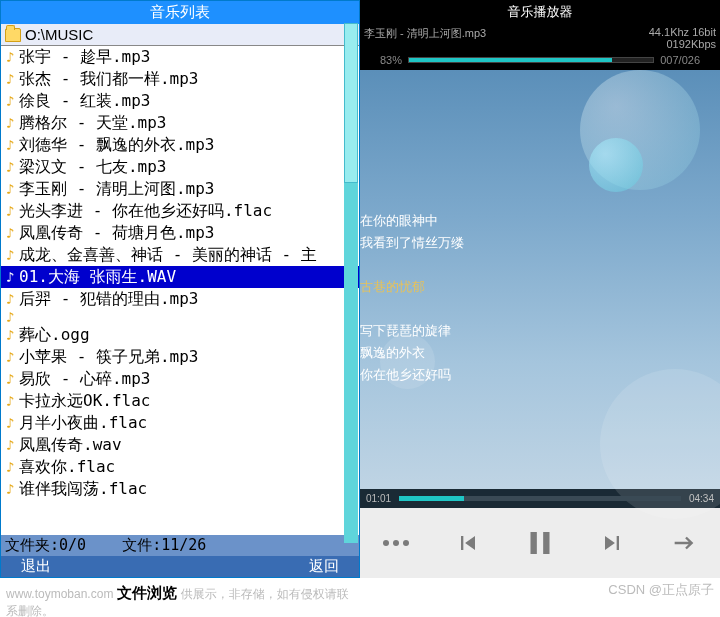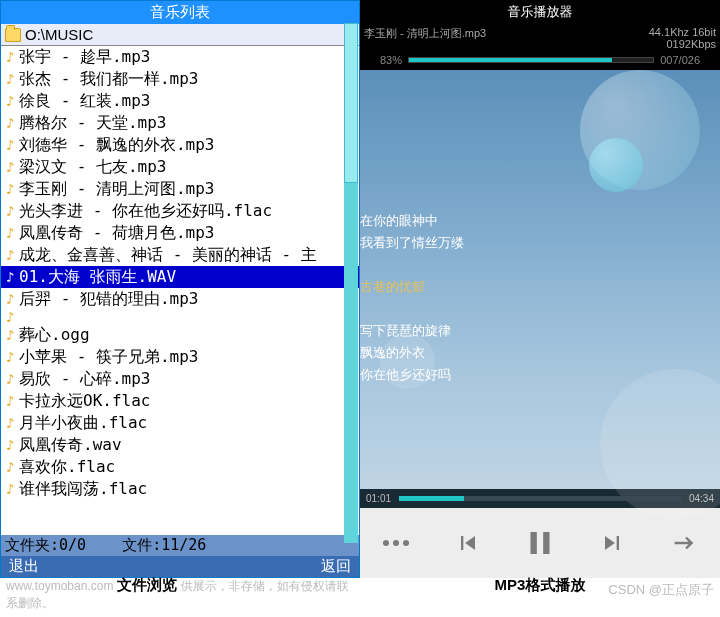--- a/index.html
+++ b/index.html
@@ -11,21 +11,21 @@
 .b-title { background:#1E90FF; color:#fff; text-align:center; padding:2px 0; font-size:15px; }
 .b-path { background:#E8ECF8; border-bottom:1px solid #888; padding:2px 4px; font-size:15px; display:flex; align-items:center; gap:4px; }
 .folder-icon { width:16px; height:14px; background:#FFD966; border:1px solid #D4A017; border-radius:2px 2px 0 0; position:relative; display:inline-block; }
 .folder-icon::before{content:"";position:absolute;top:-4px;left:0;width:7px;height:4px;background:#FFD966;border:1px solid #D4A017;border-bottom:none;border-radius:2px 2px 0 0;}
 .b-list { flex:1; overflow:hidden; background:#fff; font-family:"SimSun",monospace; font-size:16px; line-height:22px; }
 .b-item { padding:0 2px; white-space:nowrap; display:flex; align-items:center; gap:2px; cursor:pointer; }
 .b-item.sel { background:#0000CD; color:#fff; }
 .b-item .note-icon { width:14px; height:14px; display:inline-flex; align-items:center; justify-content:center; color:#E6A817; font-size:14px; }
 .b-item.sel .note-icon { color:#fff; }
 .b-status { background:#6B92C9; color:#000; font-size:15px; padding:1px 4px; display:flex; gap:36px; font-family:"SimSun",monospace;text-align:center; }
-.b-bott { background:#396CB3; color:#fff; font-size:15px; padding:1px 8px; display:flex; justify-content:space-between; font-family:"SimSun",monospace; }
+.b-bott { background:#396CB3; color:#fff; font-size:15px; padding:1px 20px; display:flex; justify-content:space-between; font-family:"SimSun",monospace; }
 .scrollbar-v { position:absolute; right:1px; top:22px; width:14px; height:520px; background:#5FD5DB; }
 .scrollbar-v .thumb { position:absolute; top:0; left:0; right:0; height:160px; background:#98ECEF; border:1px solid #4BC; }
 .browser{position:relative;}
 
 
 .player { flex:1; background:#94ABC2; display:flex; flex-direction:column; position:relative; overflow:hidden; }
 .p-title { background:#000; color:#fff; font-size:13px; text-align:center; padding:3px 0; }
 .nowplay { background:#000; color:#aaa; font-size:11px; padding:2px 4px; display:flex; justify-content:space-between; }
 .nowplay .right { text-align:right; }
 .progress1 { background:#000; padding:2px 20px 4px; display:flex; align-items:center; gap:6px; font-size:11px; color:#888; }
@@ -42,21 +42,21 @@
 .timebar { background:#1A2A35; color:#bbb; font-size:10px; padding:4px 6px; display:flex; align-items:center; gap:8px; }
 .bar2 { flex:1; height:5px; background:#3A4A55; position:relative; }
 .bar2 .fill { position:absolute; left:0; top:0; bottom:0; width:23%; background:#1FC6C6; }
 .controls { background:#EDEDED; display:flex; align-items:center; justify-content:space-around; height:70px; color:#7B7B7B; }
 .ctrl { width:46px; height:46px; display:flex; align-items:center; justify-content:center; cursor:pointer; }
 .ctrl svg{fill:#7B7B7B;}
 .dots { display:flex; gap:4px; }
 .dots span{width:6px;height:6px;background:#7B7B7B;border-radius:50%;}
 
 
-.footer { position:absolute; bottom:8px; left:0; right:0; height:36px; display:flex; font-size:13px; }
+.footer { position:absolute; bottom:0; left:0; right:0; height:36px; display:flex; font-size:13px; }
 .footer .f-left { width:360px; padding:3px 6px; }
 .footer .f-right { flex:1; padding:3px 6px; text-align:center;}
 .foot-copy { color:#bbb; font-size:12px; }
 .foot-label { font-weight:bold; font-size:15px; }
 .watermark { position:absolute; right:6px; bottom:18px; color:#bbb; font-size:13px; pointer-events:none;margin-left:11px;}
 </style>
 </head>
 <body>
 
 <div class="wrap">
@@ -235,17 +235,14 @@
     </div>
   </div>
 </div>
 
 <div class="footer">
   <div class="f-left">
     <span class="foot-copy">www.toymoban.com</span>
     <span class="foot-label">文件浏览</span>
     <span class="foot-copy">供展示，非存储，如有侵权请联系删除。</span>
   </div>
-  <div class="f-right">
-    <span class="foot-label">MP3格式播放</span>
-  </div>
 </div>
 <div class="watermark">CSDN @正点原子</div>
 
 </body></html>

